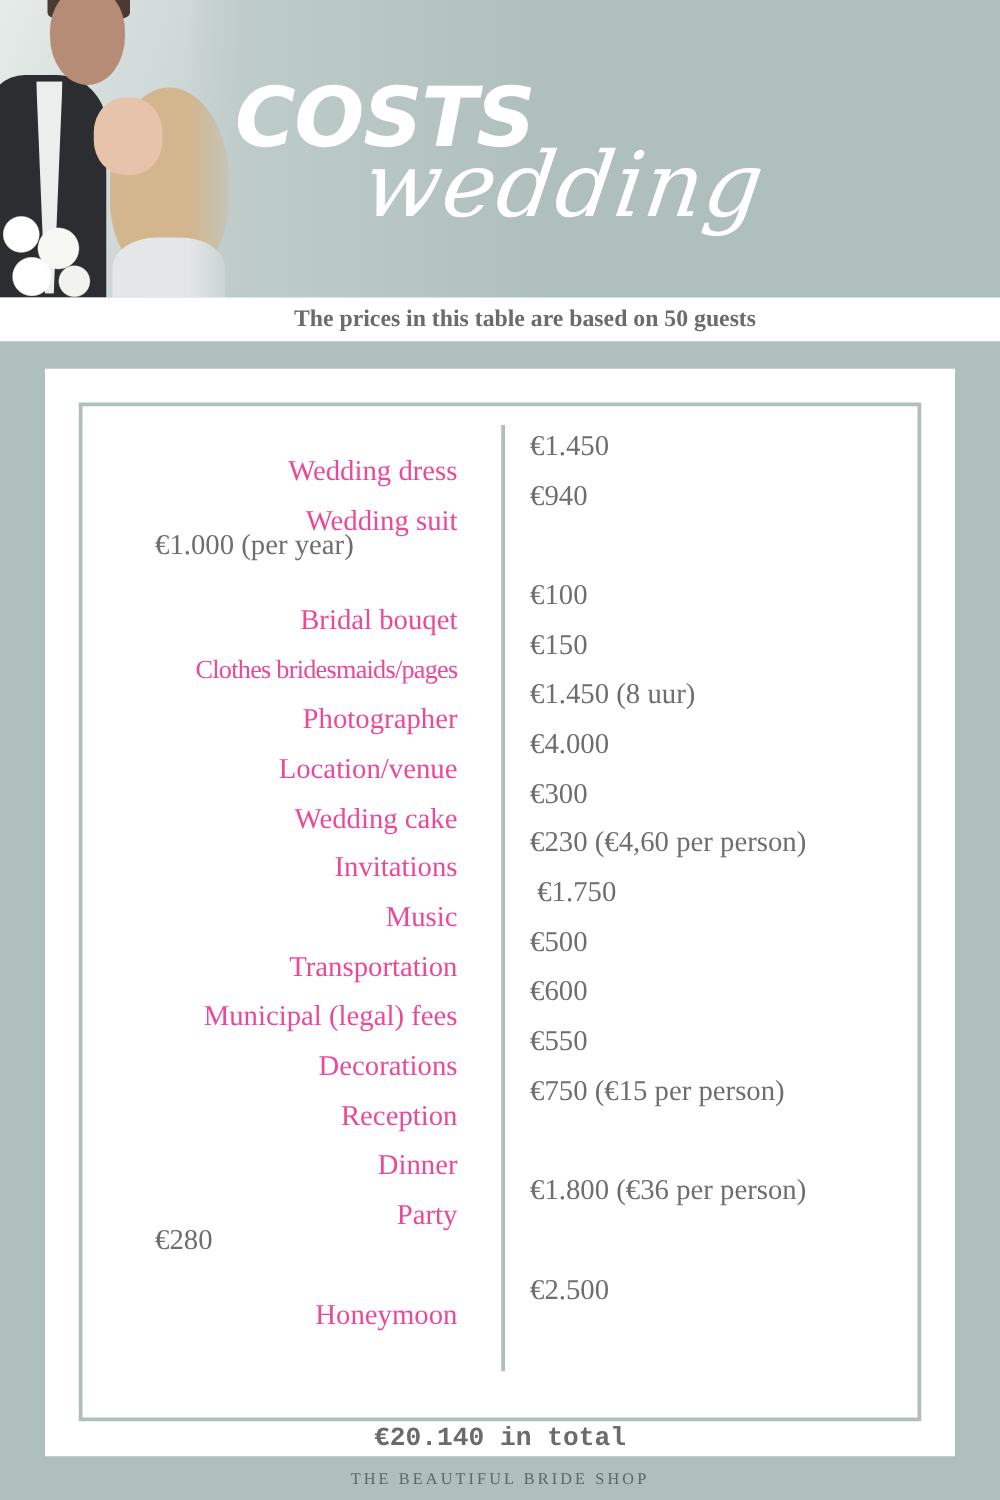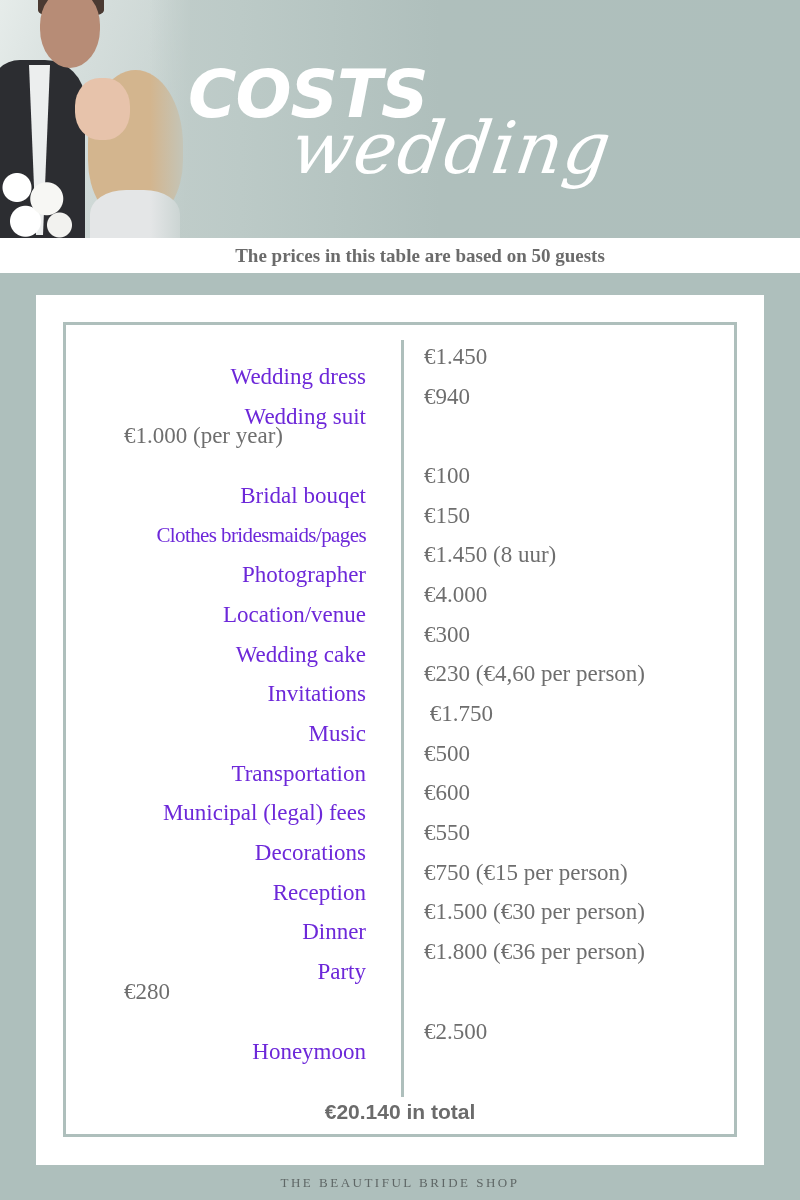--- a/index.html
+++ b/index.html
@@ -96,33 +96,33 @@
       background: #aebfbc;
     }
     .rows {
       position: absolute; left: 0; top: 12px; width: 100%;
     }
     .row {
       display: flex; height: 39.7px; align-items: center;
     }
     .row .label {
       width: 300px; text-align: right; padding-right: 0;
-      font-family: "Liberation Serif", serif; font-size: 23px; color: #6d28d9;
+      font-family: "Liberation Serif", serif; font-size: 23px; color: #ec4899;
       white-space: nowrap;
       margin-top: 40px;
     }
     .row .label.small { font-size: 19px; }
     .row .value {
       margin-left: 58px;
       font-family: "Liberation Serif", serif; font-size: 23px; color: #6e6e6e;
       white-space: pre;
     }
     .total {
-      position: absolute; left: 0; width: 100%; top: 775px; text-align: center;
-      font-family: Liberation Sans, sans-serif; font-weight: bold;
+      position: absolute; left: 0; width: 100%; top: 815px; text-align: center;
+      font-family: Liberation Mono, monospace; font-weight: bold;
       font-size: 21px; color: #6b6b6b;
     }
     .footer {
       position: absolute; left: 0; top: 1165px; width: 800px; height: 35px;
       display: flex; align-items: center; justify-content: center;
     }
     .footer span {
       font-family: "Liberation Serif", serif; font-size: 13px;
       letter-spacing: 2.5px; color: #5f6766;
     }
@@ -205,21 +205,20 @@
       <div class="row">
           <span class="label">Decorations</span>
           <span class="value">€550</span>
         </div>
       <div class="row">
           <span class="label">Reception</span>
           <span class="value">€750 (€15 per person)</span>
         </div>
       <div class="row">
           <span class="label">Dinner</span>
-          <span class="value">€1.500 (€30 per person)</span>
         </div>
       <div class="row">
           <span class="label">Party</span>
           <span class="value">€1.800 (€36 per person)</span>
         </div>
       <div class="row">
           <span class="value">€280</span>
         </div>
       <div class="row">
           <span class="label">Honeymoon</span>

